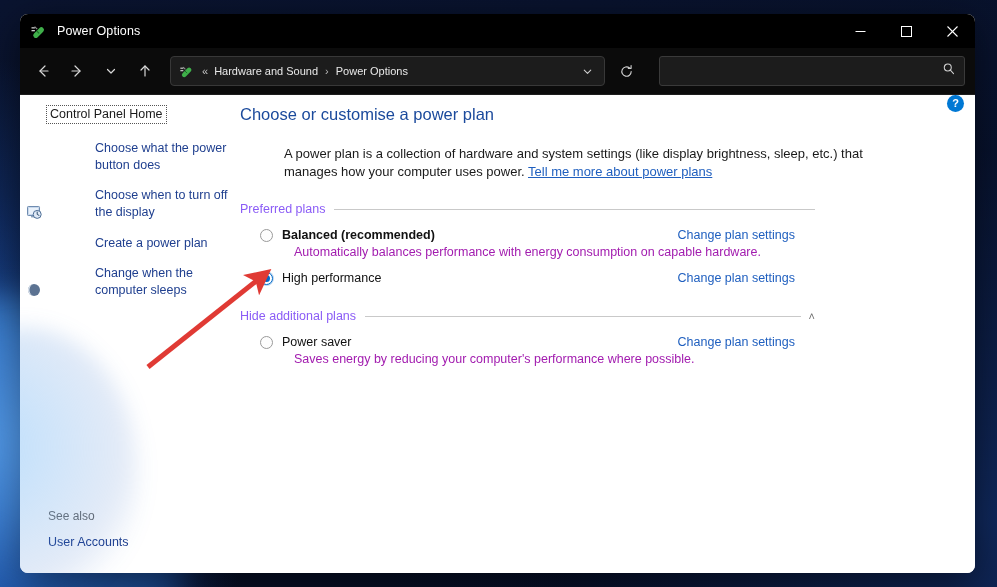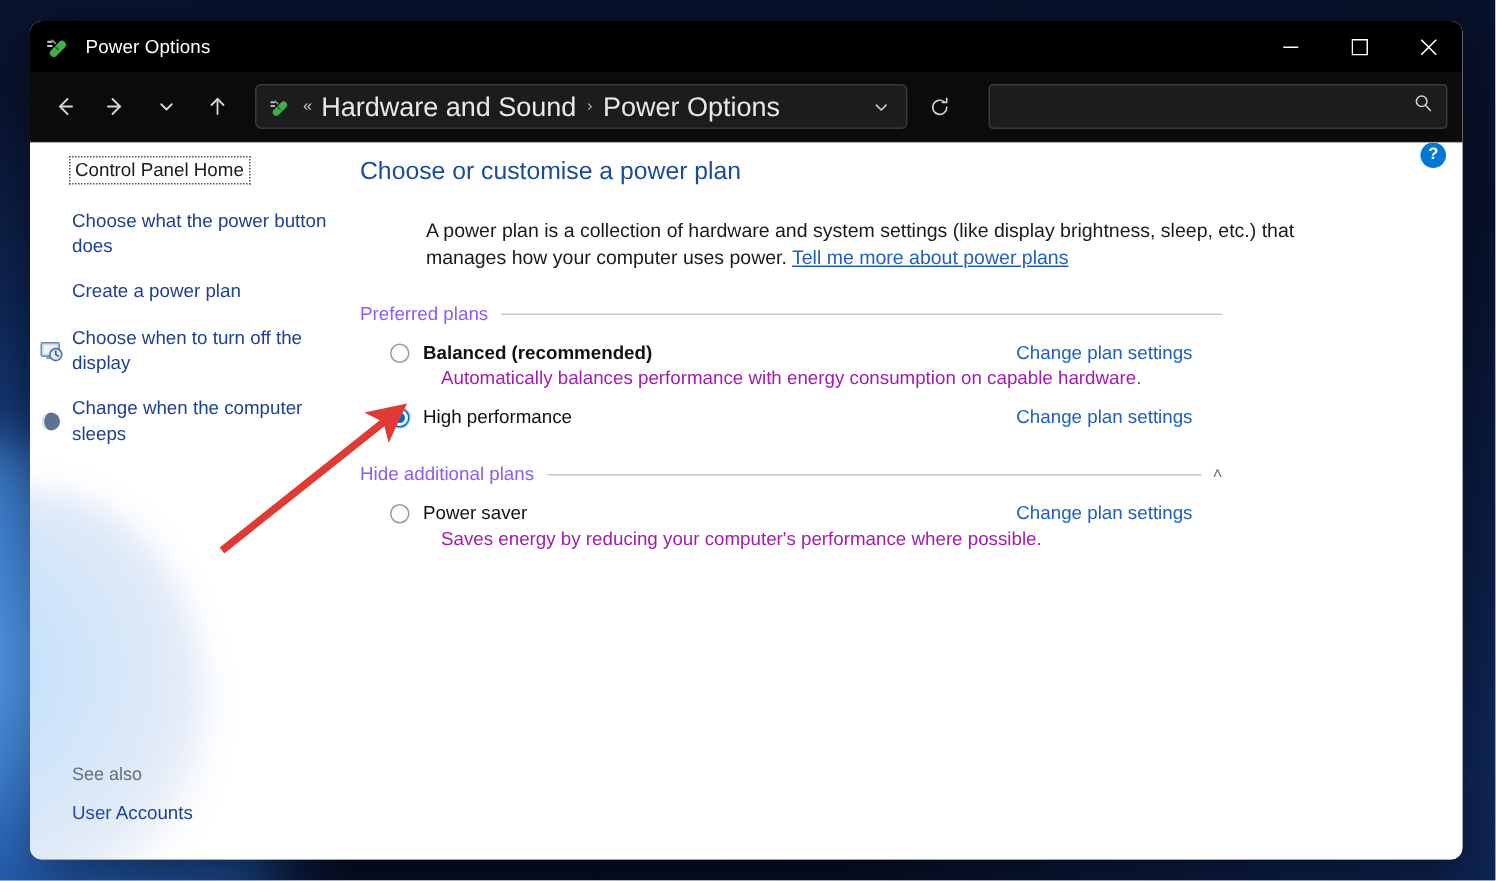--- a/index.html
+++ b/index.html
@@ -125,21 +125,21 @@
     flex: 0 0 auto;
     position: relative;
   }
   .crumb-chev-prev {
     color: #c8c8c8;
     font-size: 11px;
     margin: 0 6px 0 7px;
   }
   .crumb {
     color: #e8e8e8;
-    font-size: 18px;
+    font-size: 11px;
     white-space: nowrap;
   }
   .crumb-sep {
     color: #b8b8b8;
     font-size: 11px;
     margin: 0 7px;
   }
   .addr-spacer { flex: 1 1 auto; }
   .addr-btn {
     width: 26px; height: 26px;
@@ -191,24 +191,25 @@
     display: inline-block;
     color: #1a1a1a;
     font-size: 12.5px;
     padding: 1px 3px 2px 3px;
     outline: 1px dotted #555;
     cursor: default;
   }
   .sb-list { margin-top: 14px; }
   .sb-item {
     display: flex;
-    align-items: center;
+    align-items: flex-end;
     padding: 3px 8px 3px 0;
     margin-bottom: 8px;
     cursor: default;
+    gap: 47px;
   }
   .sb-icon-slot {
     flex: 0 0 28px;
     height: 16px;
     display: flex;
     align-items: center;
     justify-content: center;
     margin-top: 1px;
   }
   .sb-label {
@@ -476,41 +477,41 @@
     <div class="body">
 
       <div class="sidebar">
         <div class="sb-home">Control Panel Home</div>
 
         <div class="sb-list">
 
           <div class="sb-item">
             <div class="sb-icon-slot"></div>
             <span class="sb-label">Choose what the power button does</span>
-          </div>
-
-          <div class="sb-item">
-            <div class="sb-icon-slot"></div>
-            <span class="sb-label">Create a power plan</span>
           </div>
 
           <div class="sb-item">
             <div class="sb-icon-slot">
               <svg width="16" height="16" viewBox="0 0 16 16">
                 <rect x="1.5" y="2.5" width="12" height="9" rx="0.8" fill="#c8d8ec" stroke="#6f8cb0" stroke-width="1"></rect>
                 <rect x="3" y="4" width="9" height="6" fill="#eaf2fb"></rect>
                 <rect x="5" y="12" width="5" height="1.4" fill="#8aa2bd"></rect>
                 <circle cx="11.2" cy="10.4" r="4.0" fill="#dfe9f6" stroke="#4d6e95" stroke-width="1"></circle>
                 <path d="M11.2 8.0 L11.2 10.4 L13.0 11.4" fill="none" stroke="#31506f" stroke-width="1" stroke-linecap="round"></path>
               </svg>
             </div>
             <span class="sb-label">Choose when to turn off the display</span>
           </div>
 
           <div class="sb-item">
+            <div class="sb-icon-slot"></div>
+            <span class="sb-label">Create a power plan</span>
+          </div>
+
+          <div class="sb-item">
             <div class="sb-icon-slot">
               <svg width="16" height="16" viewBox="0 0 16 16">
                 <circle cx="8" cy="8" r="6" fill="#5c7392"></circle>
                 <path d="M8 2 A6 6 0 0 0 8 14 A4.6 6 0 0 1 8 2 Z" fill="#e6edf6"></path>
               </svg>
             </div>
             <span class="sb-label">Change when the computer sleeps</span>
           </div>
         </div>
 

